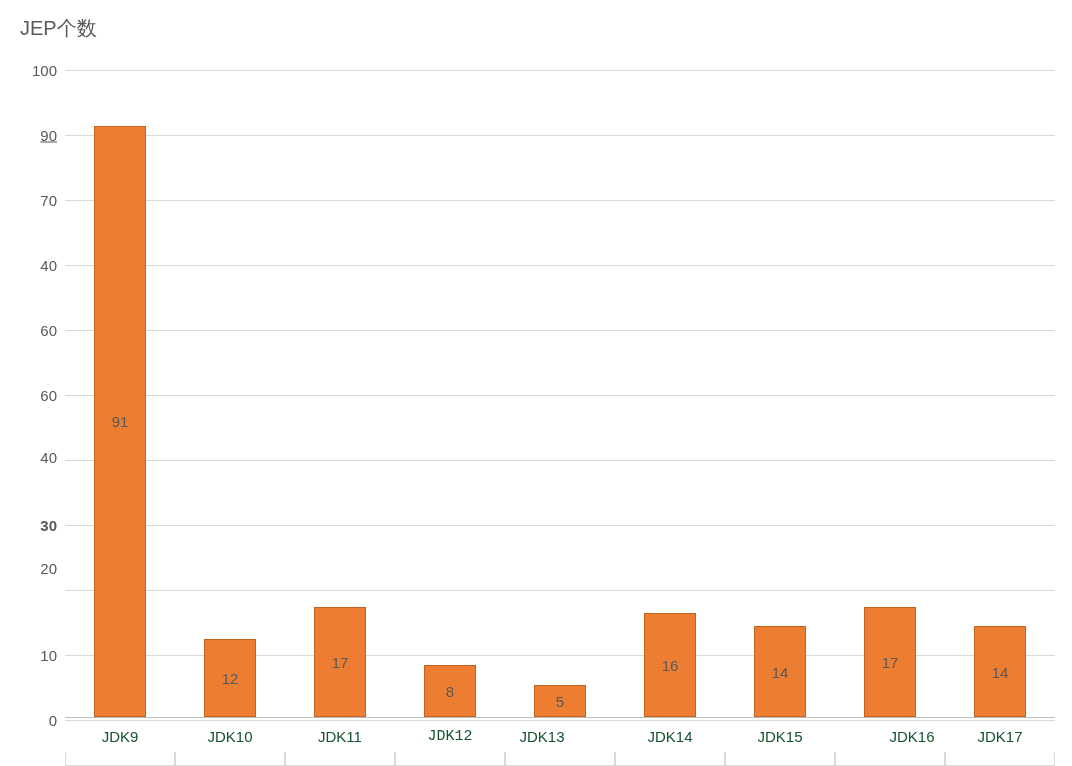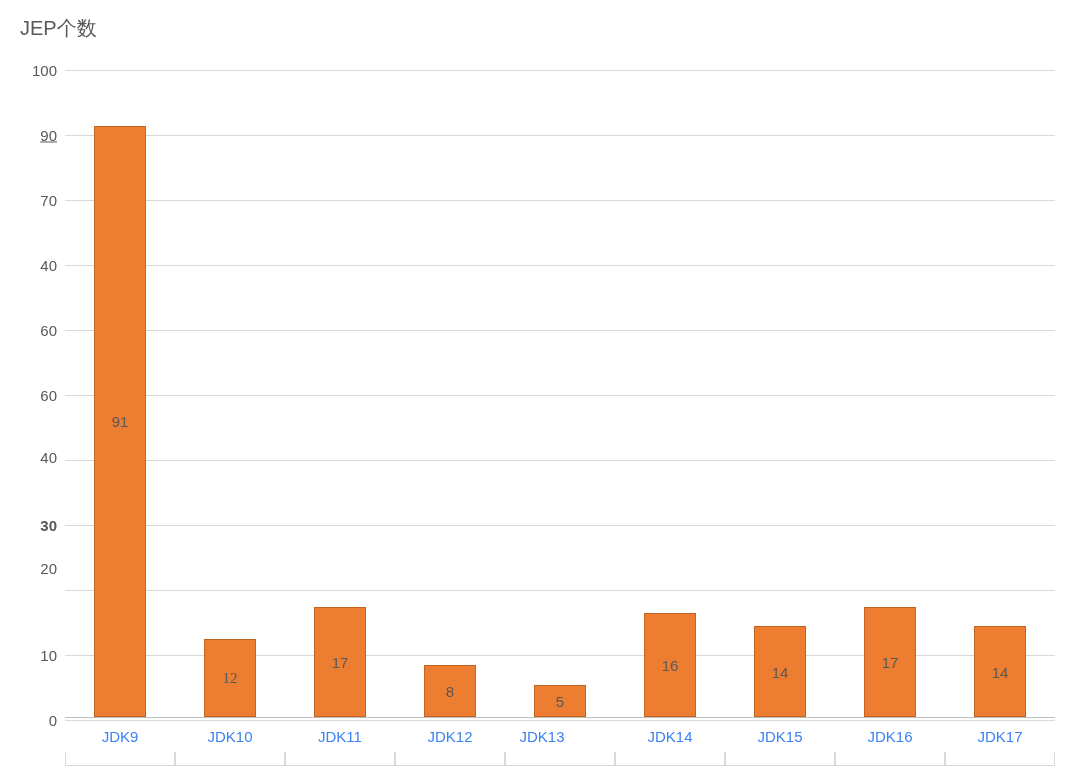--- a/index.html
+++ b/index.html
@@ -77,21 +77,21 @@
       width: 100%;
       text-align: center;
       font-size: 15px;
       color: #595959;
       transform: translateY(-50%);
     }
     .x-axis-label {
       position: absolute;
       top: 728px;
       font-size: 15px;
-      color: #3b82f6;
+      color: #14532d;
       text-align: center;
       width: 110px;
     }
     .x-tick-segment {
       position: absolute;
       top: 752px;
       height: 14px;
       border-left: 1px solid #d9d9d9;
       border-right: 1px solid #d9d9d9;
       border-bottom: 1px solid #d9d9d9;
@@ -115,21 +115,21 @@
       <div class="gridline" style="top: 130px;"></div>
       <div class="gridline" style="top: 65px;"></div>
       <div class="gridline" style="top: 0px;"></div>
       <div class="bars-area">
         <div class="bar-group" style="left: 0px; width: 110px;">
           <div class="bar" style="height: 591.5px; left: 29px;"></div>
           <div class="bar-value" style="bottom: 295.75px; transform: translateY(50%); left: 0px;">91</div>
         </div>
         <div class="bar-group" style="left: 110px; width: 110px;">
           <div class="bar" style="height: 78px; left: 29px;"></div>
-          <div class="bar-value" style="bottom: 39px; transform: translateY(50%); left: 0px; font-family: Liberation Serif, serif;">12</div>
+          <div class="bar-value" style="bottom: 39px; transform: translateY(50%); left: 0px;">12</div>
         </div>
         <div class="bar-group" style="left: 220px; width: 110px;">
           <div class="bar" style="height: 110.5px; left: 29px;"></div>
           <div class="bar-value" style="bottom: 55.25px; transform: translateY(50%); left: 0px;">17</div>
         </div>
         <div class="bar-group" style="left: 330px; width: 110px;">
           <div class="bar" style="height: 52px; left: 29px;"></div>
           <div class="bar-value" style="bottom: 26px; transform: translateY(50%); left: 0px;">8</div>
         </div>
         <div class="bar-group" style="left: 440px; width: 110px;">
@@ -164,25 +164,25 @@
     <div class="y-axis-label" style="top: 265px;">40</div>
     <div class="y-axis-label" style="top: 200px;">70</div>
     <div class="y-axis-label" style="top: 135px; text-decoration: underline;">90</div>
     <div class="y-axis-label" style="top: 70px;">100</div>
     <div class="x-axis-label" style="left: 65px; width: 110px;">JDK9</div>
     <div class="x-tick-segment" style="left: 65px; width: 110px;"></div>
     <div class="x-axis-label" style="left: 175px; width: 110px;">JDK10</div>
     <div class="x-tick-segment" style="left: 175px; width: 110px;"></div>
     <div class="x-axis-label" style="left: 285px; width: 110px;">JDK11</div>
     <div class="x-tick-segment" style="left: 285px; width: 110px;"></div>
-    <div class="x-axis-label" style="left: 395px; width: 110px;">JDK12</div>
+    <div class="x-axis-label" style="left: 395px; width: 110px; font-family: Liberation Mono, monospace;">JDK12</div>
     <div class="x-tick-segment" style="left: 395px; width: 110px;"></div>
     <div class="x-axis-label" style="left: 487px; width: 110px;">JDK13</div>
     <div class="x-tick-segment" style="left: 505px; width: 110px;"></div>
     <div class="x-axis-label" style="left: 615px; width: 110px;">JDK14</div>
     <div class="x-tick-segment" style="left: 615px; width: 110px;"></div>
     <div class="x-axis-label" style="left: 725px; width: 110px;">JDK15</div>
     <div class="x-tick-segment" style="left: 725px; width: 110px;"></div>
-    <div class="x-axis-label" style="left: 835px; width: 110px;">JDK16</div>
+    <div class="x-axis-label" style="left: 857px; width: 110px;">JDK16</div>
     <div class="x-tick-segment" style="left: 835px; width: 110px;"></div>
     <div class="x-axis-label" style="left: 945px; width: 110px;">JDK17</div>
     <div class="x-tick-segment" style="left: 945px; width: 110px;"></div>
   </div>
 
 </body></html>

